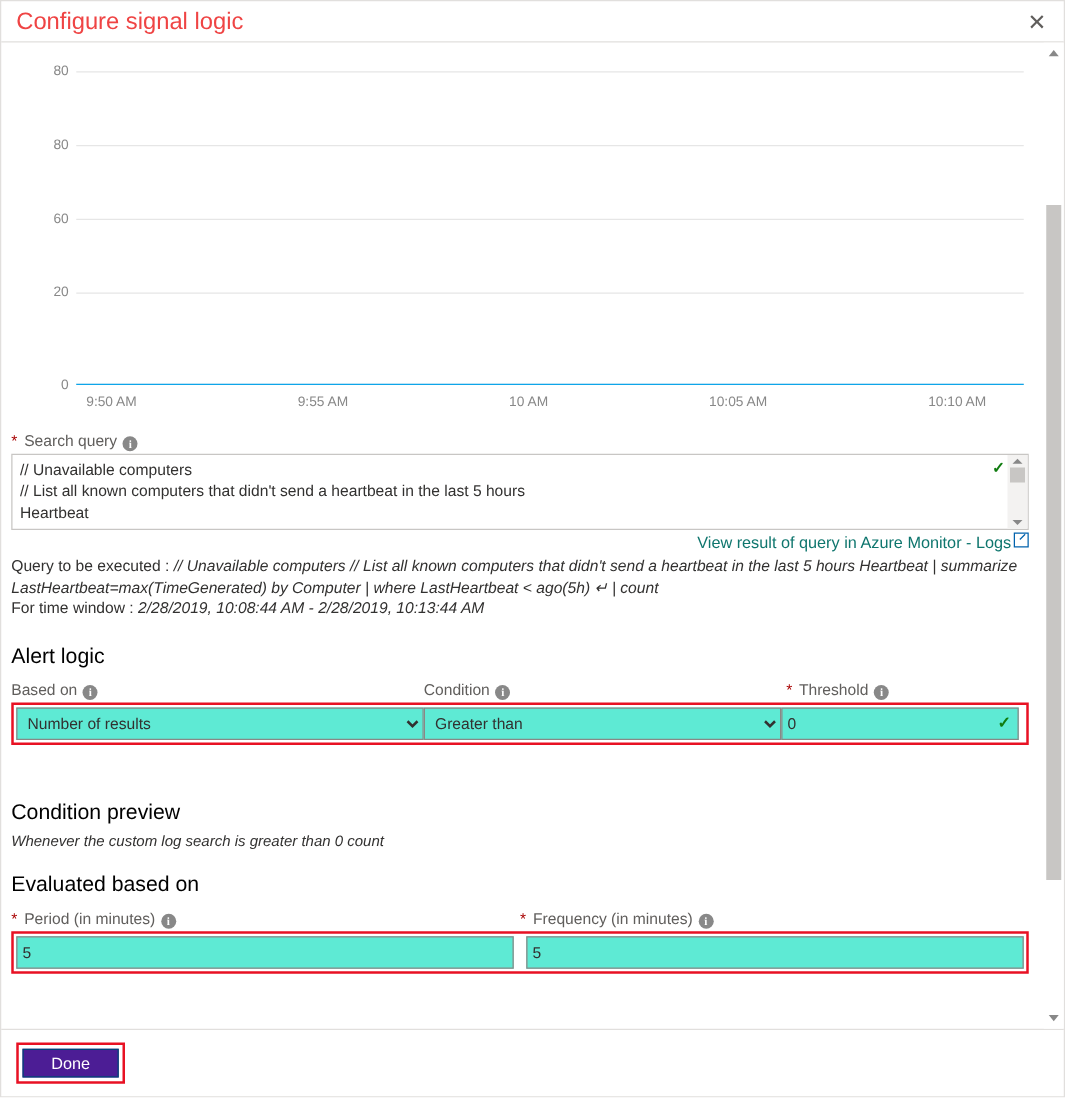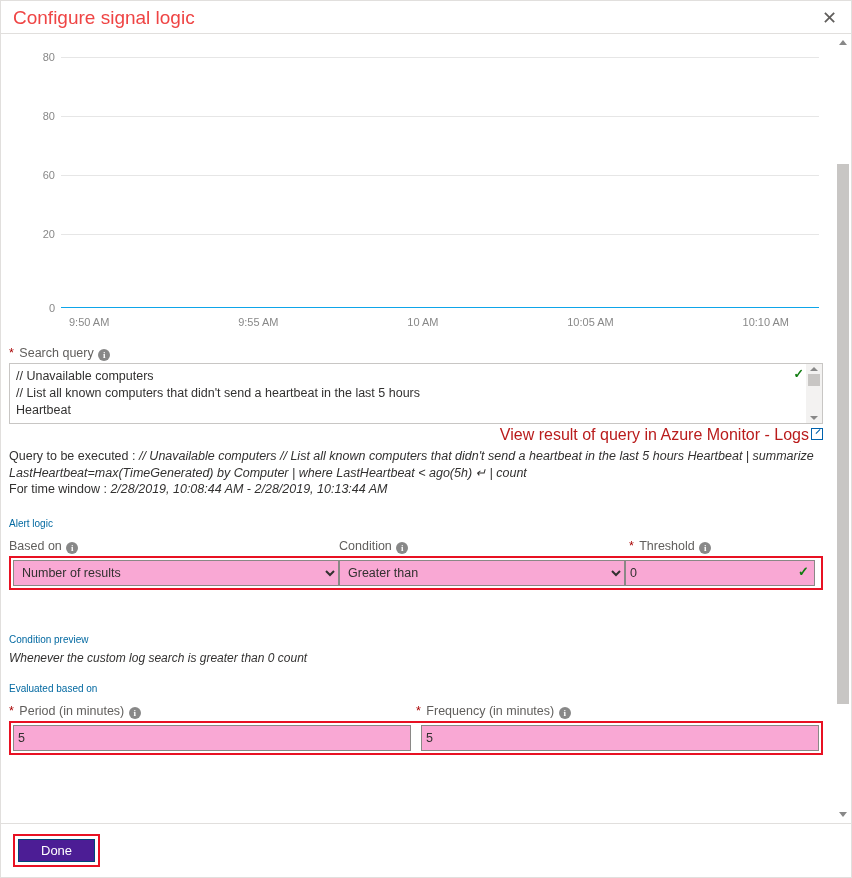--- a/index.html
+++ b/index.html
@@ -167,23 +167,23 @@
     position: absolute;
     top: 2px; right: 18px;
     color: #107c10;
     font-weight: bold;
   }
   .link-right {
     text-align: right;
     margin: 2px 0 4px 0;
   }
   .link-right a {
-    color: #b91c1c;
+    color: #0f766e;
     text-decoration: none;
-    font-size: 16px;
+    font-size: 13px;
   }
   .ext-icon {
     display: inline-block;
     width: 10px; height: 10px;
     border: 1px solid #0062ad;
     position: relative;
     vertical-align: 0px;
     margin-left: 2px;
   }
   .ext-icon::after {
@@ -195,41 +195,41 @@
     transform: rotate(-45deg);
   }
   .exec-text {
     font-size: 12.5px;
     color: #323130;
     line-height: 1.35;
     margin-bottom: 20px;
   }
   .exec-text .italic { font-style: italic; }
   .section-title {
-    font-size: 10px;
-    color: #0369a1;
+    font-size: 17px;
+    color: #000000;
     margin: 10px 0 6px 0;
   }
   .row {
     display: flex;
     gap: 0px;
   }
   .col { display: flex; flex-direction: column; }
   .red-box {
     border: 2px solid #e81123;
     padding: 2px;
     margin-bottom: 4px;
   }
   select, input[type="text"] {
     font-family: inherit;
     font-size: 12.5px;
     color: #323130;
     padding: 3px 4px;
     border: 1px solid #8a8886;
-    background: #f9a8d4;
+    background: #5eead4;
     box-sizing: border-box;
     height: 26px;
   }
   select { appearance: auto; }
   .threshold-wrap {
     position: relative;
     flex: 0 0 190px;
   }
   .threshold-wrap .check {
     position: absolute;

